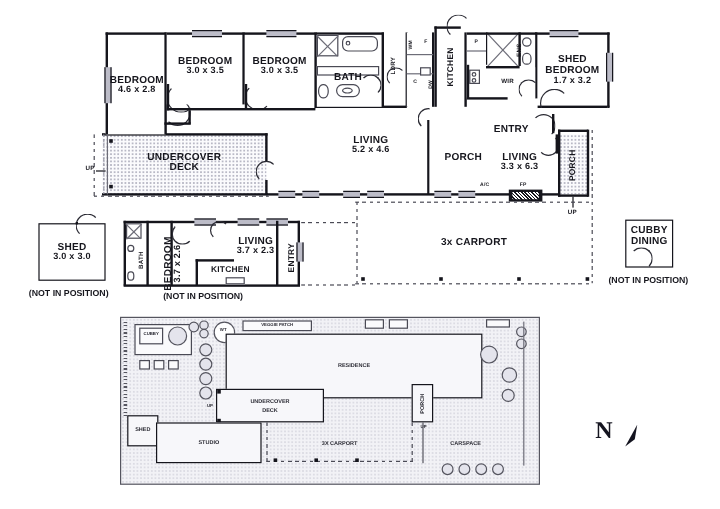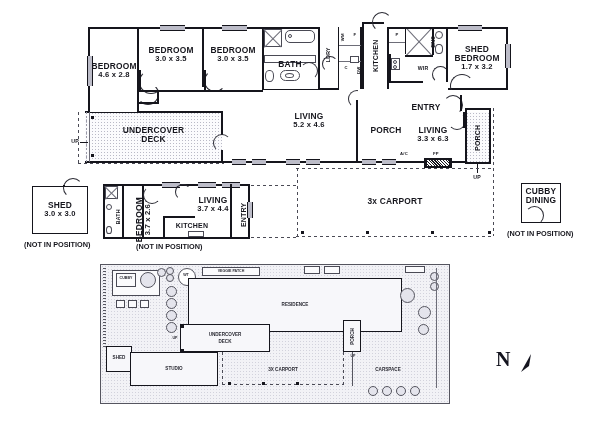--- a/index.html
+++ b/index.html
@@ -384,21 +384,21 @@
     <div class="wall wall-v" style="left:42px;top:4px;height:54px;"></div>
     <div class="lbl vert" style="left:14px;top:31px;width:60px;">
       <span class="nm">BEDROOM</span>
       <span class="dm">3.7 x 2.6</span>
     </div>
     <div class="swing" style="left:43px;top:6px;width:16px;height:16px;"></div>
     <div class="swing-tl" style="left:75px;top:4px;width:14px;height:14px;"></div>
 
     <div class="lbl" style="left:88px;top:16px;width:50px;">
       <span class="nm">LIVING</span>
-      <span class="dm">3.7 x 4.4</span>
+      <span class="dm">3.7 x 2.3</span>
     </div>
 
     <div class="wall wall-h" style="left:63px;top:36px;width:32px;"></div>
     <div class="wall wall-v" style="left:63px;top:36px;height:22px;"></div>
     <div class="lbl small" style="left:64px;top:42px;width:56px;">
       <span class="nm">KITCHEN</span>
     </div>
     <div class="fx" style="left:88px;top:51px;width:16px;height:6px;"></div>
 
     <div class="wall wall-v" style="left:130px;top:4px;height:54px;"></div>

